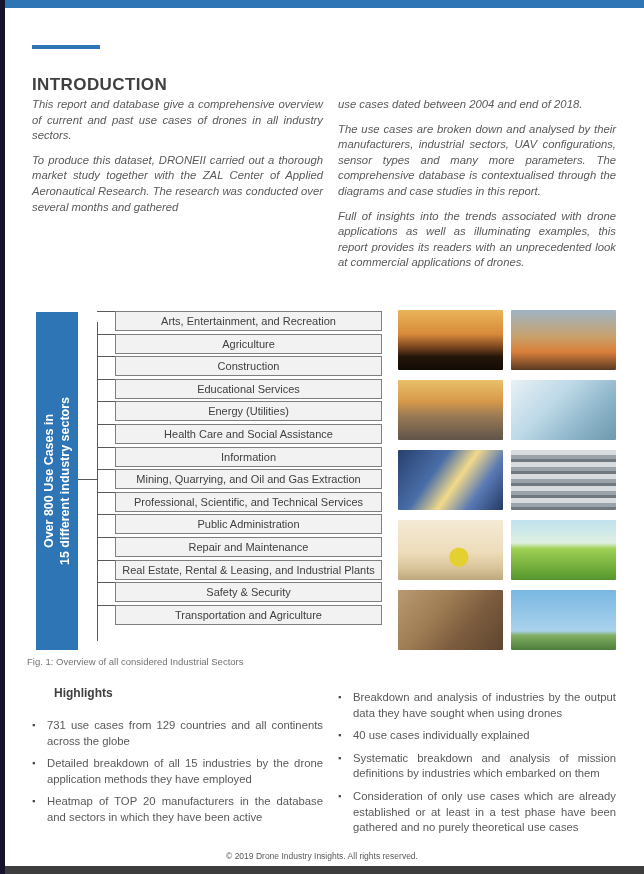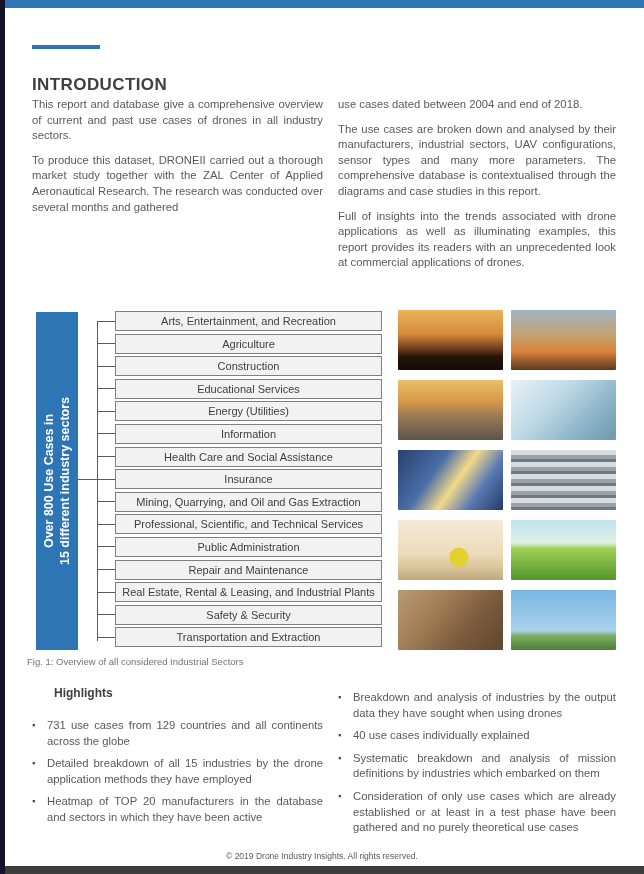--- a/index.html
+++ b/index.html
@@ -13,35 +13,35 @@
   .bottom-bar{position:absolute;bottom:0;left:0;width:644px;height:8px;background:#3d3d3d;z-index:2;}
 
   
   .title-rule{position:absolute;left:32px;top:45px;width:68px;height:4px;background:#2e75b6;}
   .page-title{position:absolute;left:32px;top:64px;font-size:17px;font-weight:bold;color:#404040;letter-spacing:.4px;}
 
   
   .cols{position:absolute;left:32px;top:97px;width:584px;display:flex;gap:15px;}
   .col-left{width:291px;}
   .col-right{width:278px;}
-  .cols p{margin:0 0 9px 0;font-size:11.3px;line-height:15.6px;text-align:justify;color:#595959;}
+  .cols p{margin:0 0 9px 0;font-size:11.3px;line-height:15.6px;text-align:justify;color:#595959;font-style:italic;}
 
   
   .figure{position:absolute;left:32px;top:308px;width:584px;height:344px;}
   .fig-bar{position:absolute;left:4px;top:4px;width:42px;height:338px;background:#2e75b6;}
   .fig-bar-text{
     position:absolute;left:50%;top:50%;width:338px;height:42px;
     transform:translate(-50%,-50%) rotate(-90deg);
     display:flex;flex-direction:column;justify-content:center;text-align:center;
     color:#ffffff;font-weight:bold;font-size:12.5px;line-height:16px;
   }
   .bracket-v{position:absolute;left:65px;top:14px;width:1px;height:319px;background:#595959;}
   .bracket-conn{position:absolute;left:46px;top:171px;width:19px;height:1px;background:#595959;}
   .sectors{position:absolute;left:65px;top:3px;width:285px;display:flex;flex-direction:column;gap:2.6px;}
-  .sector-row{display:flex;align-items:center;height:20px;}
+  .sector-row{display:flex;align-items:flex-start;height:20px;}
   .tick{width:18px;height:1px;background:#595959;flex:0 0 18px;}
   .sector-box{
     flex:1;height:18px;background:#f2f2f2;border:1px solid #7f7f7f;
     display:flex;align-items:center;justify-content:center;
     font-size:11px;color:#404040;white-space:nowrap;
   }
   
   .photos{position:absolute;left:366px;top:2px;width:218px;height:340px;
     display:grid;grid-template-columns:105px 105px;grid-template-rows:repeat(5,60px);gap:10px 8px;}
   .photo{width:105px;height:60px;border-radius:1px;}
@@ -118,32 +118,28 @@
     <div class="sector-row">
         <span class="tick"></span>
         <div class="sector-box">Educational Services</div>
       </div>
     <div class="sector-row">
         <span class="tick"></span>
         <div class="sector-box">Energy (Utilities)</div>
       </div>
     <div class="sector-row">
         <span class="tick"></span>
+        <div class="sector-box">Health Care and Social Assistance</div>
+      </div>
+    <div class="sector-row">
+        <span class="tick"></span>
         <div class="sector-box">Information</div>
       </div>
     <div class="sector-row">
         <span class="tick"></span>
-        <div class="sector-box">Health Care and Social Assistance</div>
-      </div>
-    <div class="sector-row">
-        <span class="tick"></span>
-        <div class="sector-box">Insurance</div>
-      </div>
-    <div class="sector-row">
-        <span class="tick"></span>
         <div class="sector-box">Mining, Quarrying, and Oil and Gas Extraction</div>
       </div>
     <div class="sector-row">
         <span class="tick"></span>
         <div class="sector-box">Professional, Scientific, and Technical Services</div>
       </div>
     <div class="sector-row">
         <span class="tick"></span>
         <div class="sector-box">Public Administration</div>
       </div>
@@ -154,21 +150,21 @@
     <div class="sector-row">
         <span class="tick"></span>
         <div class="sector-box">Real Estate, Rental &amp; Leasing, and Industrial Plants</div>
       </div>
     <div class="sector-row">
         <span class="tick"></span>
         <div class="sector-box">Safety &amp; Security</div>
       </div>
     <div class="sector-row">
         <span class="tick"></span>
-        <div class="sector-box">Transportation and Extraction</div>
+        <div class="sector-box">Transportation and Agriculture</div>
       </div>
   </div>
 
   <div class="photos">
     <div class="photo p1"></div>
     <div class="photo p2"></div>
     <div class="photo p3"></div>
     <div class="photo p4"></div>
     <div class="photo p5"></div>
     <div class="photo p6"></div>

